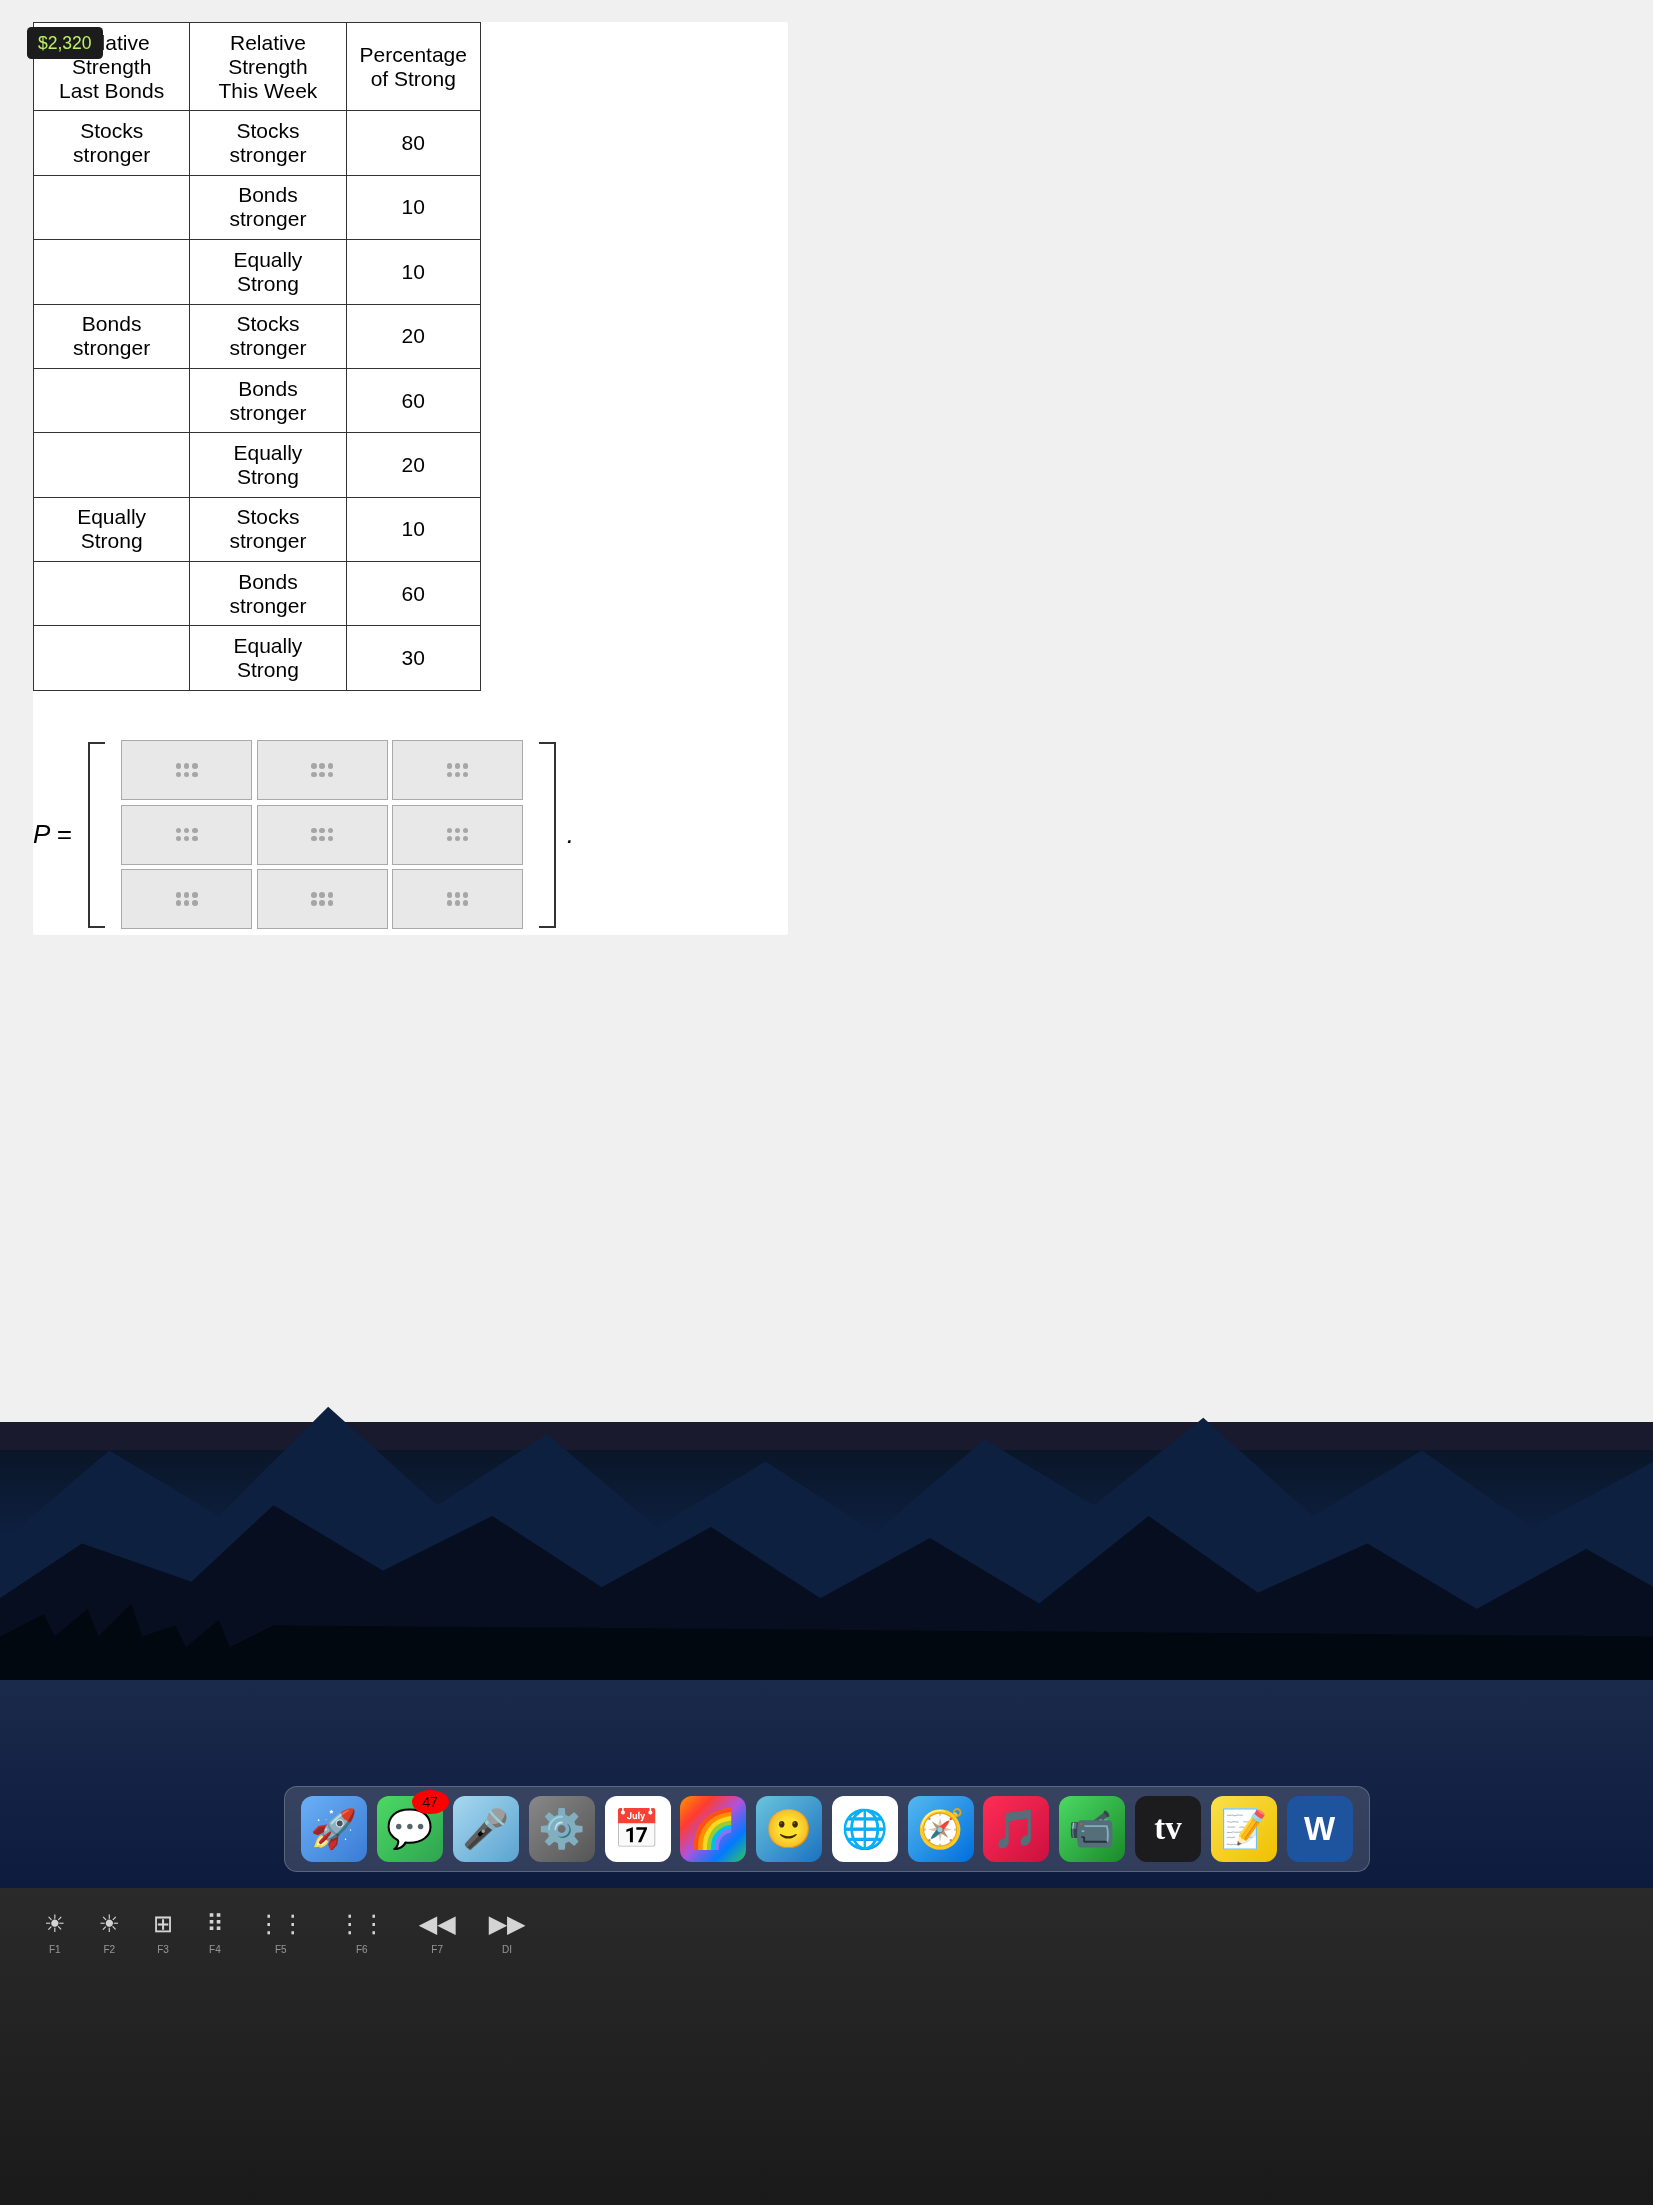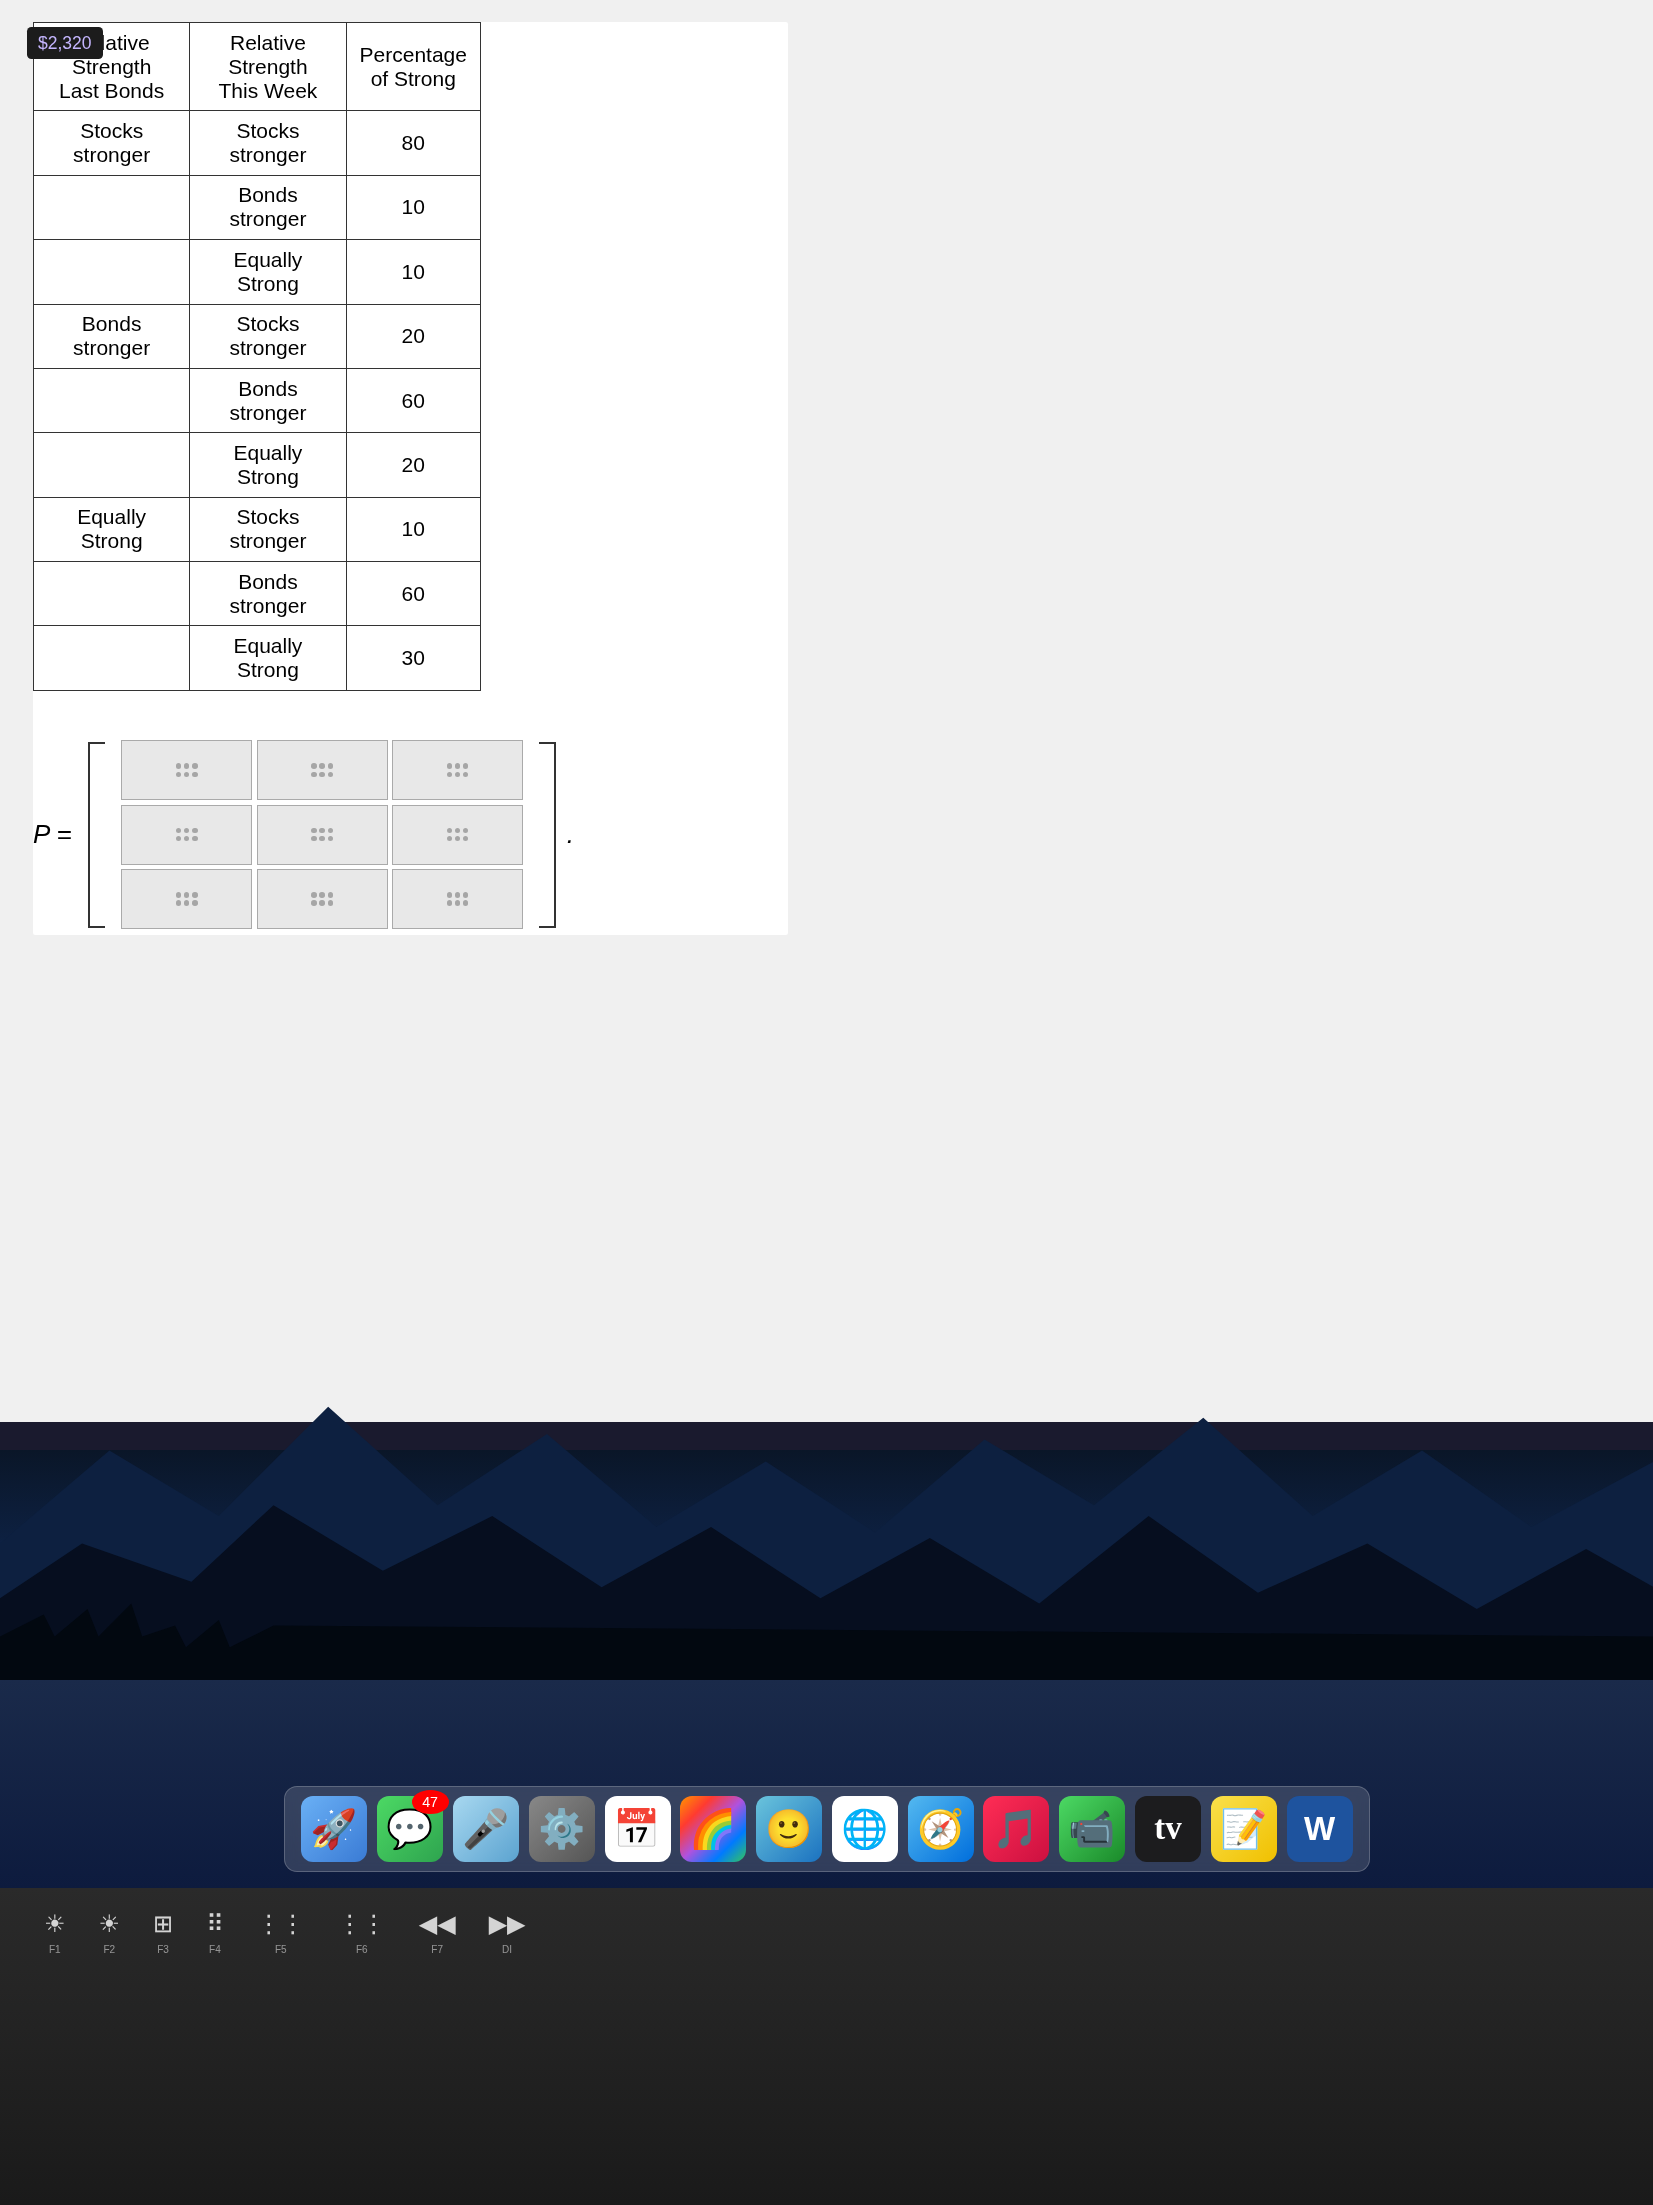--- a/index.html
+++ b/index.html
@@ -265,21 +265,21 @@
     .dock-area {
       z-index: 2;
     }
 
     
     .stock-badge {
       position: absolute;
       top: 27px;
       left: 27px;
       background: #1c1c1c;
-      color: #c4b5fd;
+      color: #bef264;
       padding: 5.5px 11px;
       border-radius: 4.4px;
       font-size: 17.5px;
       z-index: 10;
     }
   </style>
 </head>
 <body>
 
 <div class="screen">
@@ -468,21 +468,21 @@
 
     <path d="M0,600 L0,450 L150,350 L350,420 L500,280 L700,400 L900,300 L1100,430 L1300,320 L1500,450 L1700,340 L1900,460 L2100,300 L2300,440 L2500,350 L2700,470 L2900,360 L3024,430 L3024,600 Z" fill="#060e1f"></path>
 
     <path d="M0,600 L0,520 L80,480 L100,520 L160,470 L180,520 L240,460 L260,520 L320,500 L340,540 L400,490 L420,540 L500,500 L3024,520 L3024,600 Z" fill="#020810"></path>
   </svg>
 </div>
 
 <div class="dock-area">
   <div class="dock" id="dock-container">
   <div class="dock-icon launchpad" style="position: relative;">🚀</div>
-      <div class="dock-icon messages" style="position: relative;">💬<div class="messages-badge" style="position: absolute; top: -5.5px; right: -5.5px; background: red; color: #ffffff; border-radius: 50%; width: 37px; height: 24px; font-size: 14.2px; display: flex; align-items: center; justify-content: center;">47</div></div>
+      <div class="dock-icon messages" style="position: relative;">💬<div class="messages-badge" style="position: absolute; top: -5.5px; right: -5.5px; background: red; color: #000000; border-radius: 50%; width: 37px; height: 24px; font-size: 14.2px; display: flex; align-items: center; justify-content: center;">47</div></div>
       <div class="dock-icon siri" style="position: relative;">🎤</div>
       <div class="dock-icon syspref" style="position: relative;">⚙️</div>
       <div class="dock-icon calendar" style="position: relative;">📅</div>
       <div class="dock-icon photos" style="position: relative;">🌈</div>
       <div class="dock-icon finder" style="position: relative;">🙂</div>
       <div class="dock-icon chrome" style="position: relative;">🌐</div>
       <div class="dock-icon safari" style="position: relative;">🧭</div>
       <div class="dock-icon music" style="position: relative;">🎵</div>
       <div class="dock-icon facetime" style="position: relative;">📹</div>
       <div class="dock-icon appletv" style="position: relative; color: white; font-size: 33px; font-weight: bold; font-family: Liberation Serif, serif;">tv</div>

